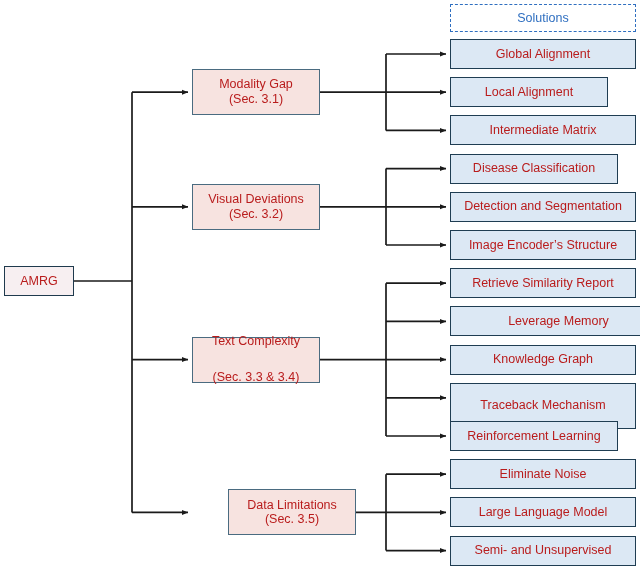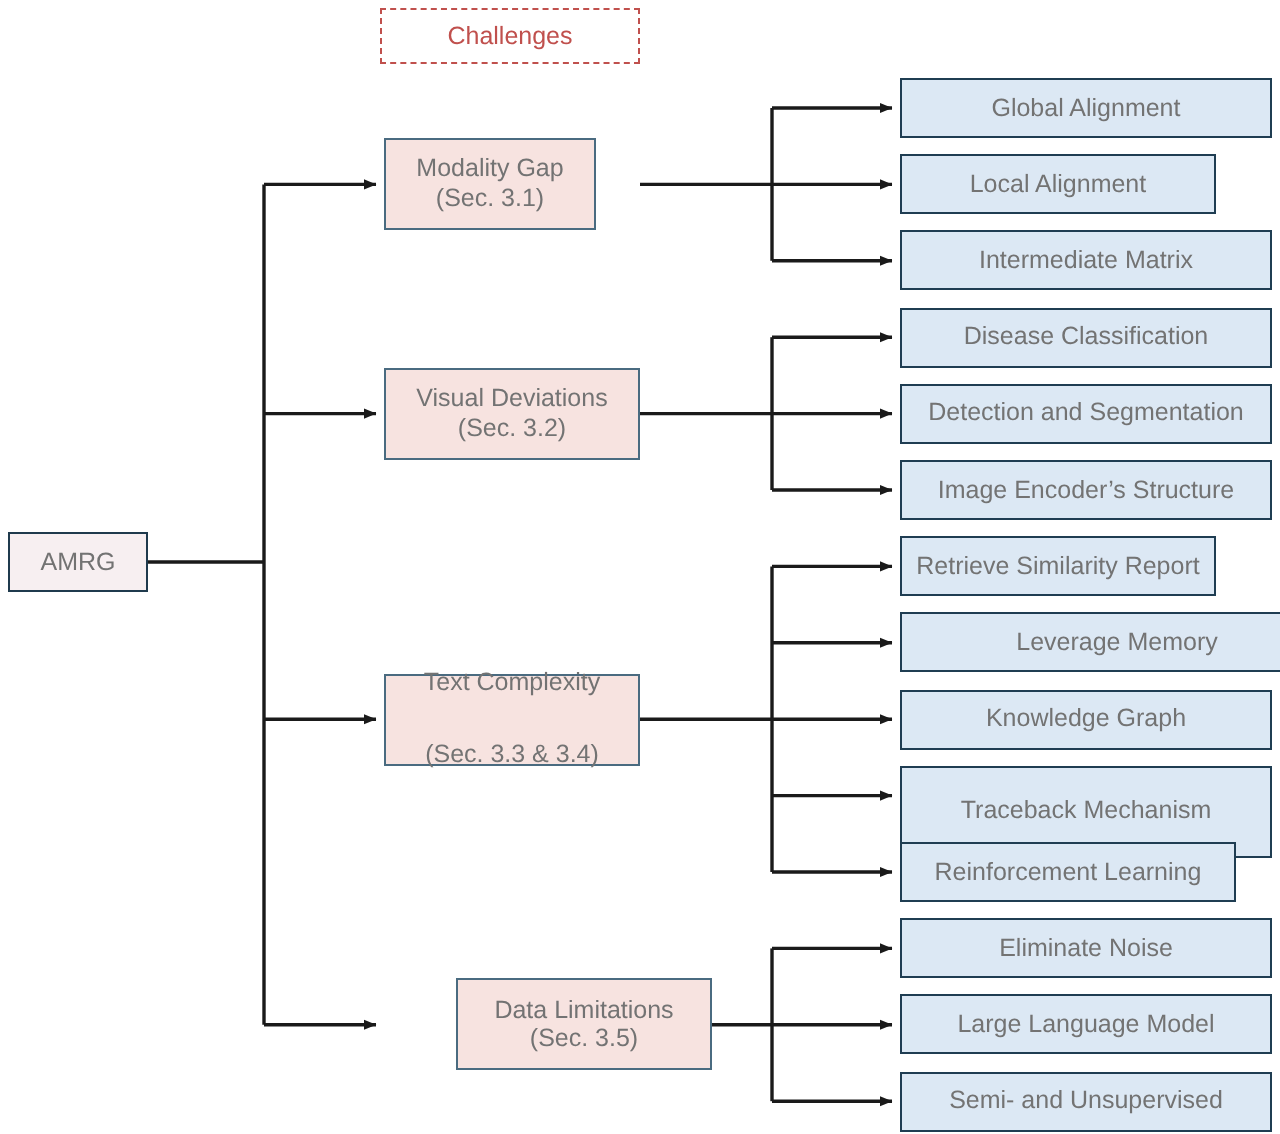--- a/index.html
+++ b/index.html
@@ -29,21 +29,21 @@
   }
   .node {
     position: absolute;
     box-sizing: border-box;
     display: flex;
     flex-direction: column;
     align-items: center;
     justify-content: center;
     text-align: center;
     line-height: 1.18;
-    color: #737373;
+    color: #b91c1c;
     border: 1.3px solid #2e4a5c;
     background: #ffffff;
   }
   .node-root {
     background: #f7eff1;
     font-size: 12.5px;
     border-color: #1f3a4d;
   }
   .node-challenge {
     background: #f7e3e0;
@@ -113,31 +113,31 @@
         <path d="M320 512.4000000000001 L386 512.4000000000001"></path>
         <path d="M386 474.20000000000005 L386 550.6"></path>
         <path d="M386 474.20000000000005 L446 474.20000000000005" marker-end="url(#arrow)"></path>
         <path d="M386 512.4000000000001 L446 512.4000000000001" marker-end="url(#arrow)"></path>
         <path d="M386 550.6 L446 550.6" marker-end="url(#arrow)"></path>
         <path d="M74 281 L132 281"></path>
         <path d="M132 92.2 L132 512.4000000000001"></path>
       </g>
   </svg>
 
-  <div class="header-box header-challenges" style="left:190px; top:4px; width:130px; height:28px;">
-    <span>Challenges</span>
+
+  <div class="header-box header-solutions" style="left:450px; top:4px; width:186px; height:28px;">
+    <span>Solutions</span>
   </div>
-
 
   <div class="node node-root" style="left:4px; top:266px; width:70px; height:30px;">
     <span class="node-line">AMRG</span>
   </div>
 
   <div id="challenge-layer">
-      <div class="node node-challenge" style="left: 192px; top: 69.2px; width: 106px; height: 46px;">
+      <div class="node node-challenge" style="left: 192px; top: 69.2px; width: 128px; height: 46px;">
         <span class="node-line">Modality Gap</span>
         <span class="node-line">(Sec. 3.1)</span>
       </div>
       <div class="node node-challenge" style="left: 192px; top: 183.8px; width: 128px; height: 46px;">
         <span class="node-line">Visual Deviations</span>
         <span class="node-line">(Sec. 3.2)</span>
       </div>
       <div class="node node-challenge" style="left: 192px; top: 336.6px; width: 128px; height: 46px; gap: 21px;">
         <span class="node-line">Text Complexity</span>
         <span class="node-line">(Sec. 3.3 &amp; 3.4)</span>
@@ -150,30 +150,30 @@
   <div id="solution-layer">
       <div class="node node-solution" style="left: 450px; top: 39px; width: 186px; height: 30px;">
         <span class="node-line">Global Alignment</span>
       </div>
       <div class="node node-solution" style="left: 450px; top: 77.2px; width: 158px; height: 30px;">
         <span class="node-line">Local Alignment</span>
       </div>
       <div class="node node-solution" style="left: 450px; top: 115.4px; width: 186px; height: 30px;">
         <span class="node-line">Intermediate Matrix</span>
       </div>
-      <div class="node node-solution" style="left: 450px; top: 153.6px; width: 186px; height: 30px;">
+      <div class="node node-solution" style="left: 450px; top: 153.6px; width: 168px; height: 30px;">
         <span class="node-line">Disease Classification</span>
       </div>
       <div class="node node-solution" style="left: 450px; top: 191.8px; width: 186px; height: 30px;">
         <span class="node-line">Detection and Segmentation</span>
       </div>
       <div class="node node-solution" style="left: 450px; top: 230px; width: 186px; height: 30px;">
         <span class="node-line">Image Encoder’s Structure</span>
       </div>
-      <div class="node node-solution" style="left: 450px; top: 268.2px; width: 158px; height: 30px;">
+      <div class="node node-solution" style="left: 450px; top: 268.2px; width: 186px; height: 30px;">
         <span class="node-line">Retrieve Similarity Report</span>
       </div>
       <div class="node node-solution" style="left: 450px; top: 306.4px; width: 217px; height: 30px;">
         <span class="node-line">Leverage Memory</span>
       </div>
       <div class="node node-solution" style="left: 450px; top: 344.6px; width: 186px; height: 30px;">
         <span class="node-line">Knowledge Graph</span>
       </div>
       <div class="node node-solution" style="left: 450px; top: 382.8px; width: 186px; height: 46px;">
         <span class="node-line">Traceback Mechanism</span>

